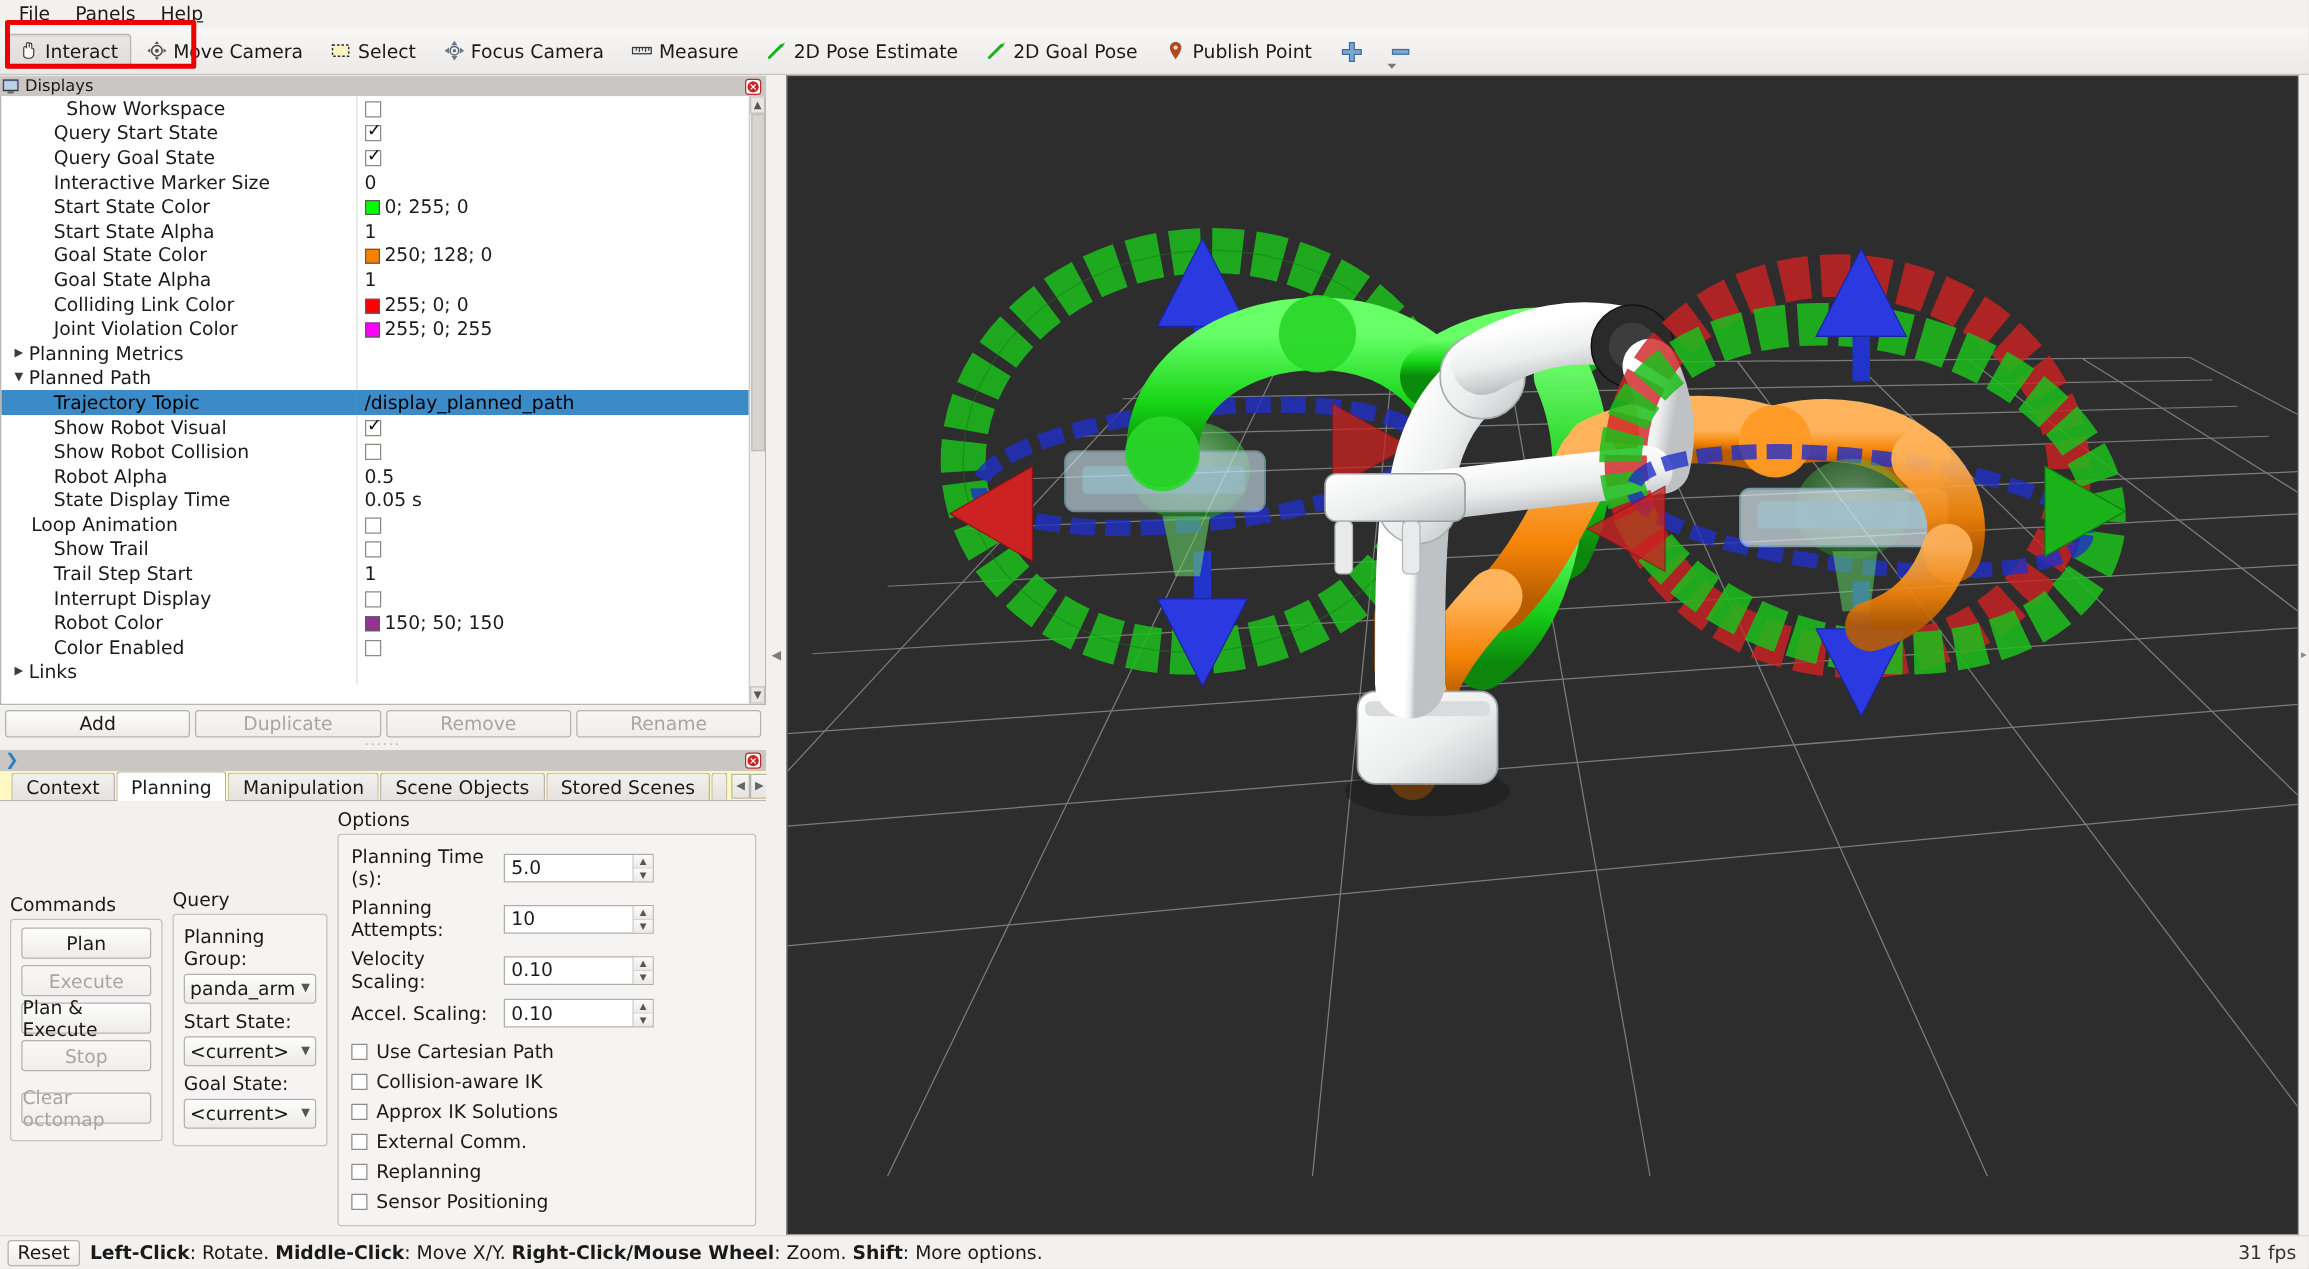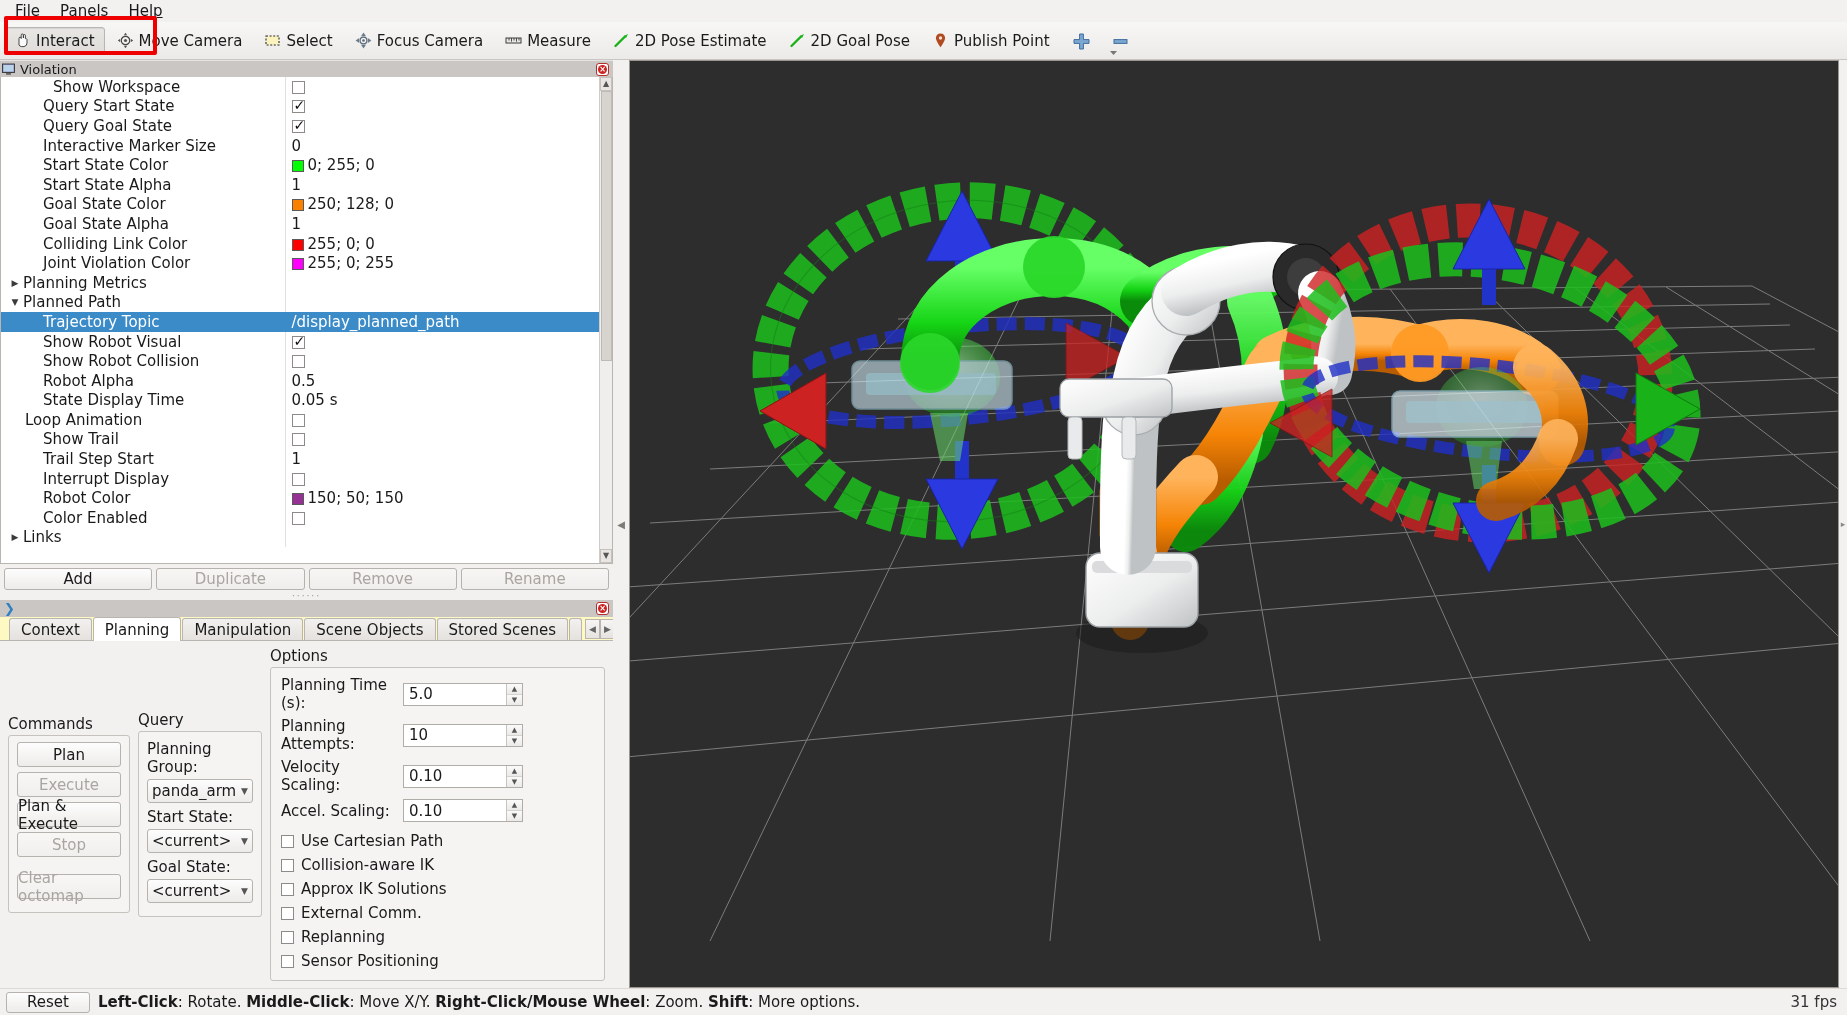--- a/index.html
+++ b/index.html
@@ -79,21 +79,21 @@
     height: 487px;
     background: #ffffff;
     border: 1px solid #b9b5b1; border-top: none;
     overflow: hidden;
   }
   .tree { width: 100%; border-collapse: collapse; }
   .tree tr { height: 19.6px; }
   .tree td { font-size: 15px; padding: 0; vertical-align: middle; }
   .tree td.k { width: 284px; padding-left: 0; }
   .tree td.v { border-left: 1px solid #e1dedb; padding-left: 6px; }
-  .tree tr.sel { background: #3a8bc8; color: #ffffff; }
+  .tree tr.sel { background: #3a8bc8; color: #000000; }
   .tree tr.sel td.v { border-left-color: #3a8bc8; }
   .kin { display: flex; align-items: center; }
   .arrow {
     width: 16px; display: inline-block; text-align: center;
     font-size: 9px; color: #3b3b3b;
   }
   .kname { }
   .swatch {
     display: inline-block; width: 12px; height: 12px;
     border: 1px solid #5a5a5a; vertical-align: -2px; margin-right: 4px;
@@ -271,21 +271,21 @@
 
   
   .statusbar {
     position: absolute; left: 0; bottom: 0; width: 1847px; height: 27px;
     display: flex; align-items: center; gap: 8px;
     padding: 0 6px; background: #f2f1f0;
     border-top: 1px solid #dedad6;
     font-size: 15px;
   }
   .resetbtn {
-    height: 21px; padding: 0 20px;
+    height: 21px; padding: 0 7px;
     border: 1px solid #b6b2ae; border-radius: 3px;
     background: linear-gradient(#fdfdfd,#eeecea);
     display: flex; align-items: center; font-size: 15px; cursor: default;
   }
   .hint { flex: 1; white-space: nowrap; }
   .hint b { font-weight: bold; }
   .fps { color: #333; padding-right: 4px; }
 
   
   .ico { display: inline-block; width: 17px; height: 17px; position: relative; }
@@ -416,21 +416,21 @@
   <div class="left-col">
 
     <div class="panel-title">
       <span class="ico" style="width:13px;height:13px;">
         <svg width="13" height="13" viewBox="0 0 13 13">
           <rect x="0.5" y="1" width="12" height="8.5" fill="#8f8fc8" stroke="#333" stroke-width="0.9"></rect>
           <rect x="1.5" y="2" width="10" height="6.5" fill="#b9d3e8"></rect>
           <rect x="4" y="10" width="5" height="1.8" fill="#666"></rect>
         </svg>
       </span>
-      <span class="ptxt">Violation</span>
+      <span class="ptxt">Displays</span>
       <span class="closebtn">
           <span class="x">×</span>
         </span>
     </div>
 
     <div class="tree-wrap">
       <table class="tree">
         <tbody id="tree-body">
             <tr>
               <td class="k">

